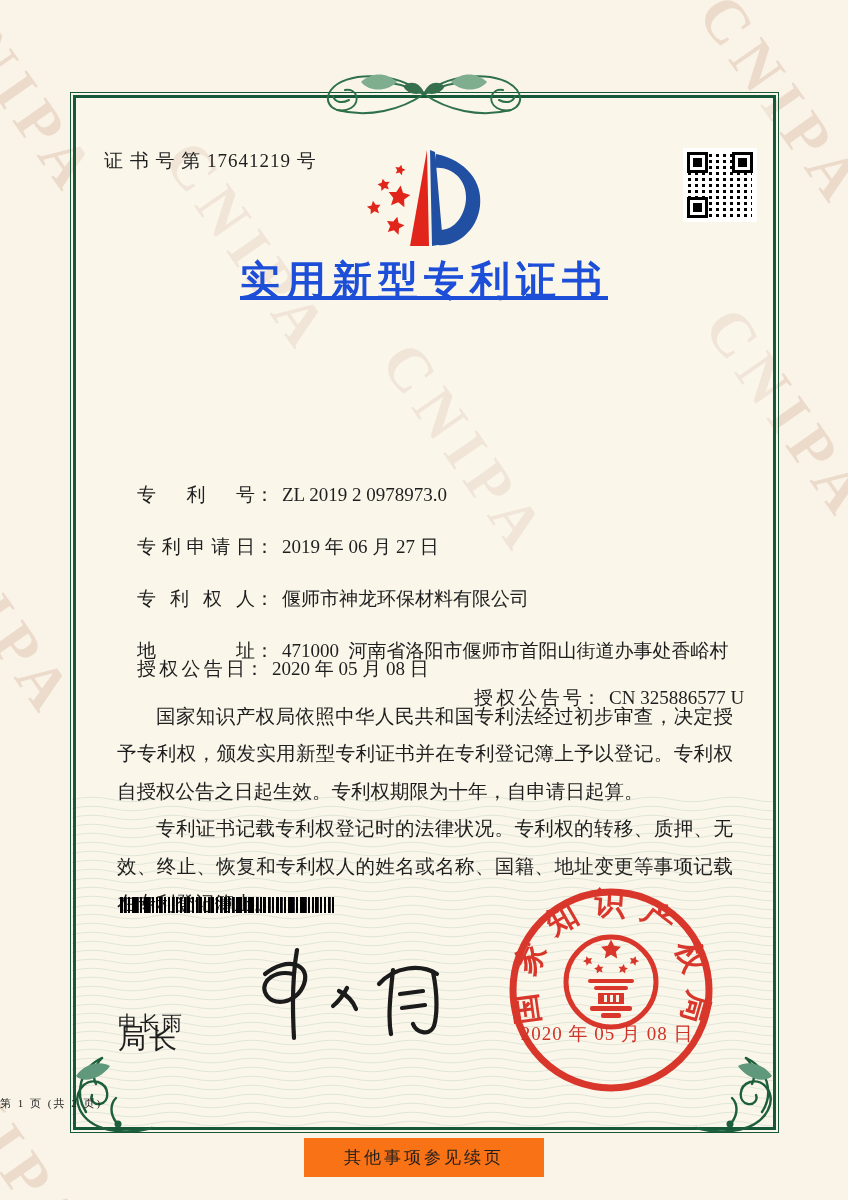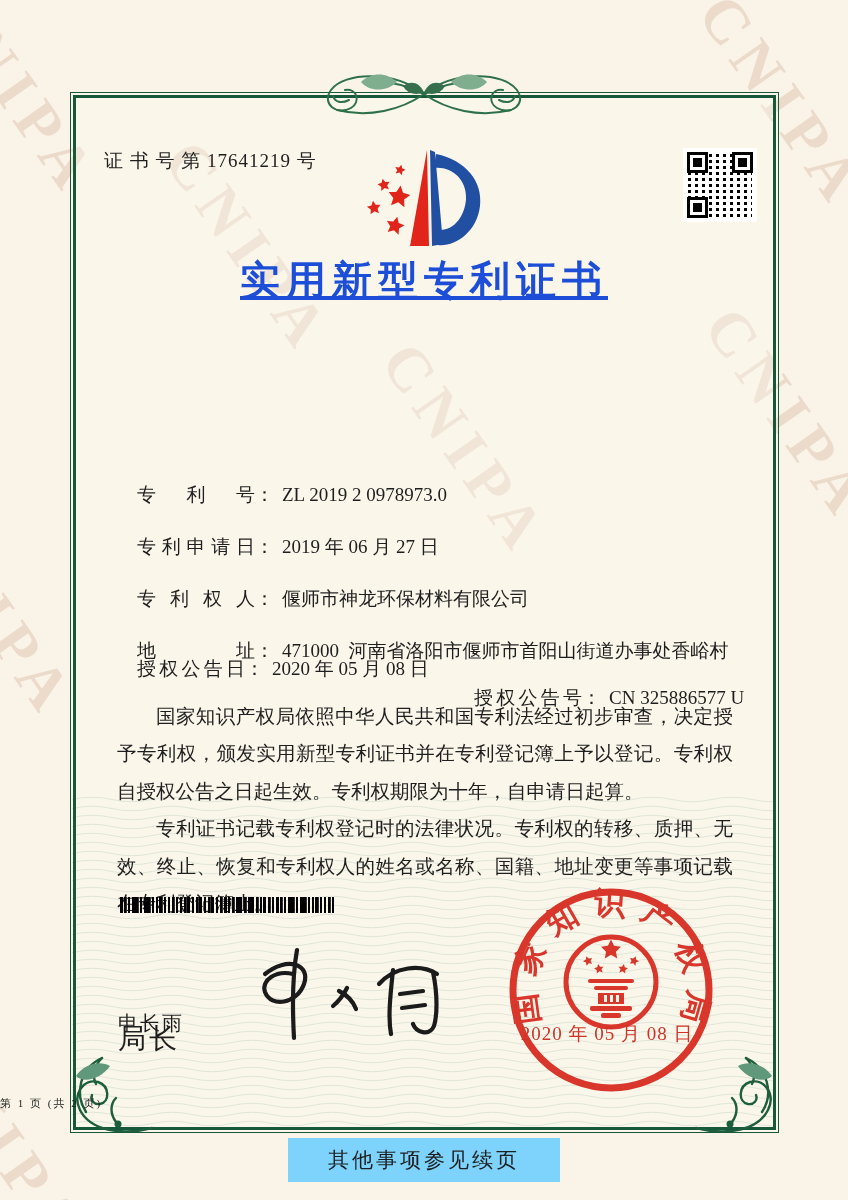--- a/index.html
+++ b/index.html
@@ -71,21 +71,21 @@
       repeating-linear-gradient(90deg,#333 0 1px,rgba(0,0,0,0) 1px 6px),
       repeating-linear-gradient(90deg,#000 0 3px,rgba(0,0,0,0) 3px 13px);
   }
   .sig-title{position:absolute;left:118px;top:972px;font-size:28px;letter-spacing:3px;margin-top:48px;}
   .sig-name{position:absolute;left:118px;top:1010px;font-size:20px;letter-spacing:2px;text-align:right;}
   .signature{position:absolute;left:235px;top:938px;}
   .seal{position:absolute;left:503px;top:882px;z-index:3;mix-blend-mode:multiply;}
   .page-info{position:absolute;left:0;right:0;top:1096px;text-align:left;font-size:11px;letter-spacing:2px;}
   .cont-note{
     position:absolute;left:50%;transform:translateX(-50%);top:1138px;
-    background:#7dd3fc;padding:8px 40px;font-size:21px;letter-spacing:3px;z-index:2;
+    background:#f97316;padding:8px 40px;font-size:17px;letter-spacing:3px;z-index:2;
   }
 </style>
 </head>
 <body>
 
 <span class="wm wm1">CNIPA</span>
 <span class="wm wm2">CNIPA</span>
 <span class="wm wm3">CNIPA</span>
 <span class="wm wm4">CNIPA</span>
 <span class="wm wm5">CNIPA</span>

